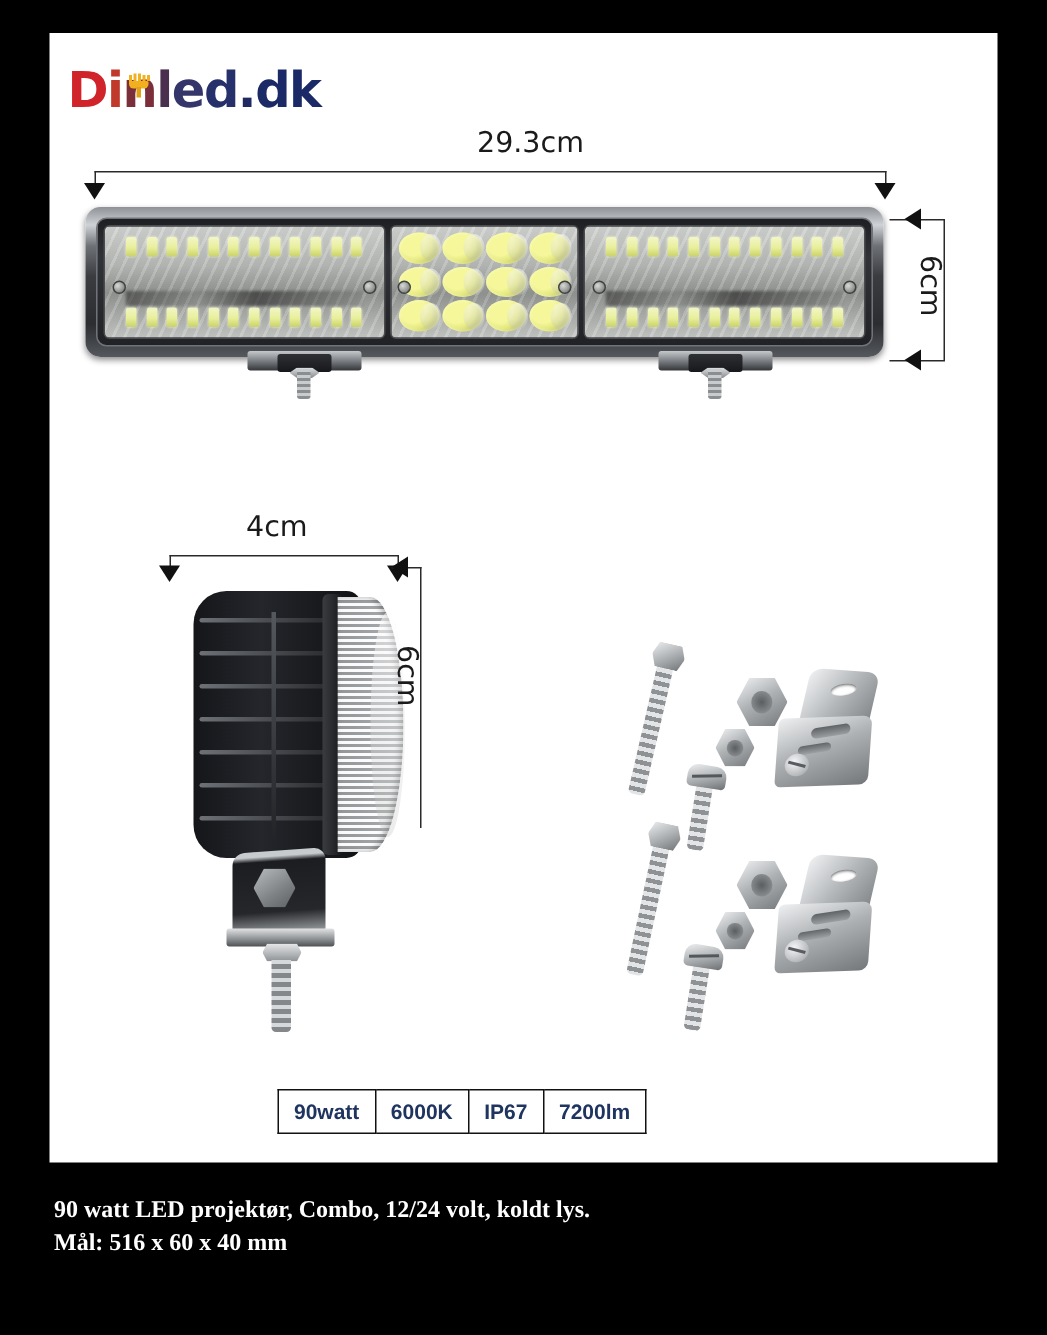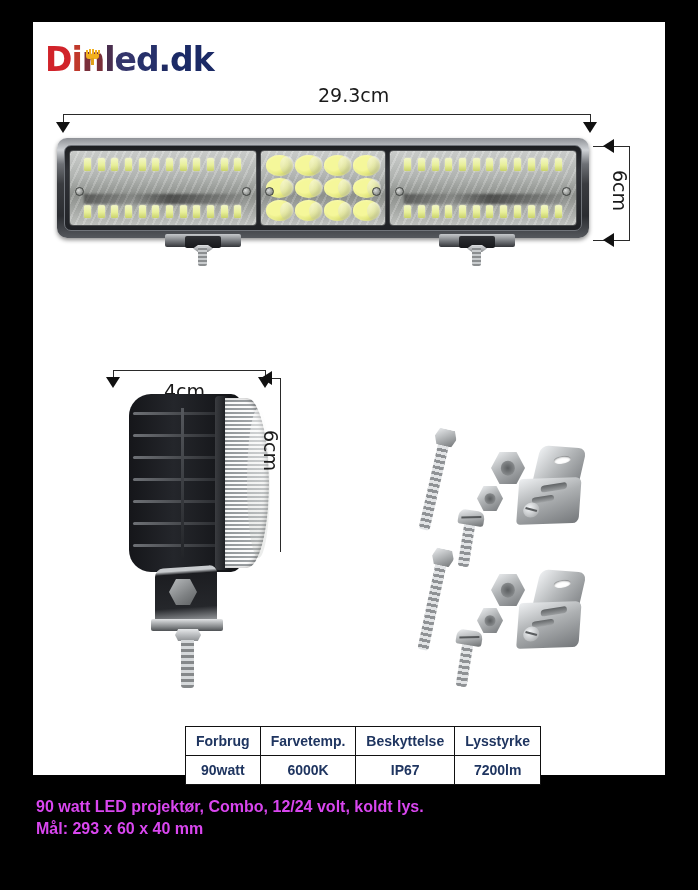--- a/index.html
+++ b/index.html
@@ -293,22 +293,22 @@
     border:1px solid #111;
     text-align:center;font-weight:bold;color:#1f3560;
     font-family:"Liberation Sans", sans-serif;
   }
   .spec th{font-size:14px;padding:6px 10px;}
   .spec td{font-size:14px;padding:6px 10px;}
 
   
   .footer{
     position:absolute;left:36px;top:796px;width:640px;
-    color:#d946ef;font-size:16px;font-weight:bold;line-height:22px;
-    font-family:Liberation Sans, sans-serif;
+    color:#ffffff;font-size:16px;font-weight:bold;line-height:22px;
+    font-family:Liberation Serif, serif;
   }
   .footer div{white-space:nowrap;}
 </style>
 </head>
 <body>
 
 <div class="page">
 
   <div class="canvas">
 
@@ -442,21 +442,21 @@
       </div>
     </div>
 
     <div class="dline-v" style="left:596px;top:124px;height:94px;"></div>
     <div class="dline-h" style="left:560px;top:124px;width:37px;"></div>
     <div class="dline-h" style="left:560px;top:218px;width:37px;"></div>
     <div class="arr arr-l" style="left:570px;top:117px;"></div>
     <div class="arr arr-l" style="left:570px;top:211px;"></div>
     <div class="dim vert" style="left:598px;top:148px;">6cm</div>
 
-    <div class="dim" style="left:131px;top:318px;margin-top:40px;">4cm</div>
+    <div class="dim" style="left:131px;top:318px;">4cm</div>
     <div class="dline-h" style="left:80px;top:348px;width:153px;"></div>
     <div class="dline-v" style="left:80px;top:348px;height:10px;"></div>
     <div class="dline-v" style="left:232px;top:348px;height:10px;"></div>
     <div class="arr arr-d" style="left:73px;top:355px;"></div>
     <div class="arr arr-d" style="left:225px;top:355px;"></div>
 
     <div class="side">
       <div class="body">
         <span class="fin" style="top:18px;"></span>
         <span class="fin" style="top:40px;"></span>
@@ -525,35 +525,29 @@
             <span class="slot"></span>
             <span class="slot2"></span>
             <span class="scr"></span>
           </span>
       </div>
 
     </div>
 
     <table class="spec">
       <tbody>
-          <tr>
-        <th>Forbrug</th>
-        <th>Farvetemp.</th>
-        <th>Beskyttelse</th>
-        <th>Lysstyrke</th>
-      </tr>
       <tr>
         <td>90watt</td>
         <td>6000K</td>
         <td>IP67</td>
         <td>7200lm</td>
       </tr>
     </tbody>
       </table>
 
   </div>
 
   <div class="footer">
     <div>90 watt LED projektør, Combo, 12/24 volt, koldt lys.</div>
-    <div>Mål: 293 x 60 x 40 mm</div>
+    <div>Mål: 516 x 60 x 40 mm</div>
   </div>
 
 </div>
 
 </body></html>

